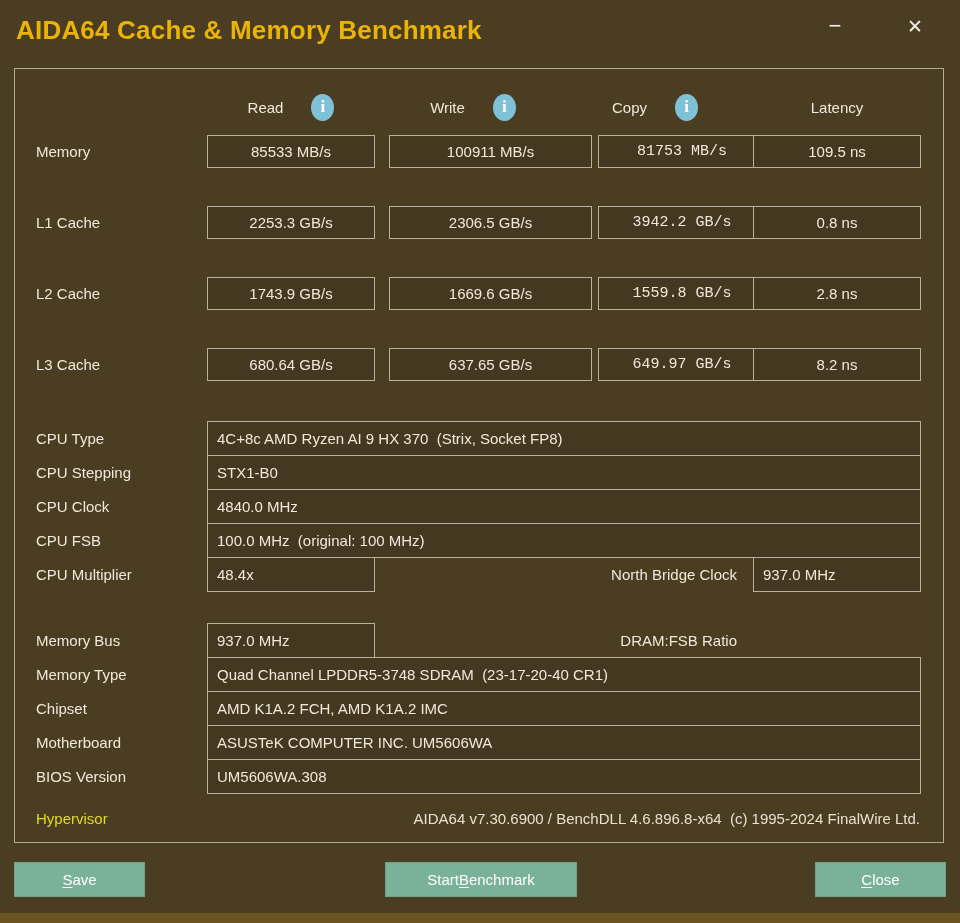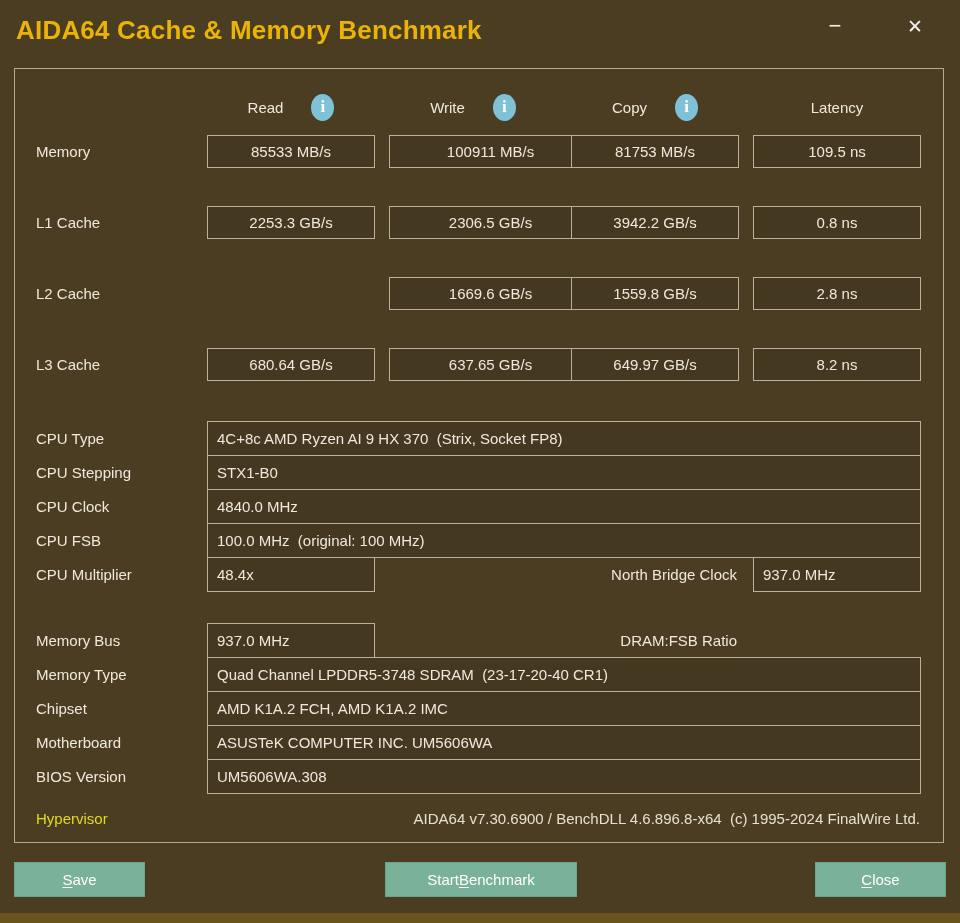--- a/index.html
+++ b/index.html
@@ -45,21 +45,21 @@
   
   .vbox {
     position: absolute; box-sizing: border-box;
     background: #453821; border: 1px solid #b9b19b;
     display: flex; align-items: center; justify-content: center;
     white-space: pre;
   }
   .vbox.wleft { justify-content: flex-start; padding-left: 9px; }
   .c1 { left: 207px; width: 168px; }
   .c2 { left: 389px; width: 203px; }
-  .c3 { left: 571px; width: 168px; }
+  .c3 { left: 598px; width: 168px; font-family: Liberation Mono, monospace; }
   .c4 { left: 753px; width: 168px; }
   .bench { height: 33px; }
   .full { left: 207px; width: 714px; height: 35px; }
   .half4 { left: 753px; width: 168px; height: 35px; }
   .halfl { left: 207px; width: 168px; height: 35px; }
   .inlabel {
     position: absolute; right: 223px; width: 300px; text-align: right;
     display: block; line-height: 35px; white-space: pre;
   }
   
@@ -124,20 +124,21 @@
   <div class="vbox bench c3" style="top:135px">81753 MB/s</div>
   <div class="vbox bench c4" style="top:135px">109.5 ns</div>
 
   <div class="rlabel" style="top:206px;height:33px">L1 Cache</div>
   <div class="vbox bench c1" style="top:206px">2253.3 GB/s</div>
   <div class="vbox bench c2" style="top:206px">2306.5 GB/s</div>
   <div class="vbox bench c3" style="top:206px">3942.2 GB/s</div>
   <div class="vbox bench c4" style="top:206px">0.8 ns</div>
 
   <div class="rlabel" style="top:277px;height:33px">L2 Cache</div>
+  <div class="vbox bench c1" style="top:277px">1743.9 GB/s</div>
   <div class="vbox bench c2" style="top:277px">1669.6 GB/s</div>
   <div class="vbox bench c3" style="top:277px">1559.8 GB/s</div>
   <div class="vbox bench c4" style="top:277px">2.8 ns</div>
 
   <div class="rlabel" style="top:348px;height:33px">L3 Cache</div>
   <div class="vbox bench c1" style="top:348px">680.64 GB/s</div>
   <div class="vbox bench c2" style="top:348px">637.65 GB/s</div>
   <div class="vbox bench c3" style="top:348px">649.97 GB/s</div>
   <div class="vbox bench c4" style="top:348px">8.2 ns</div>
 

